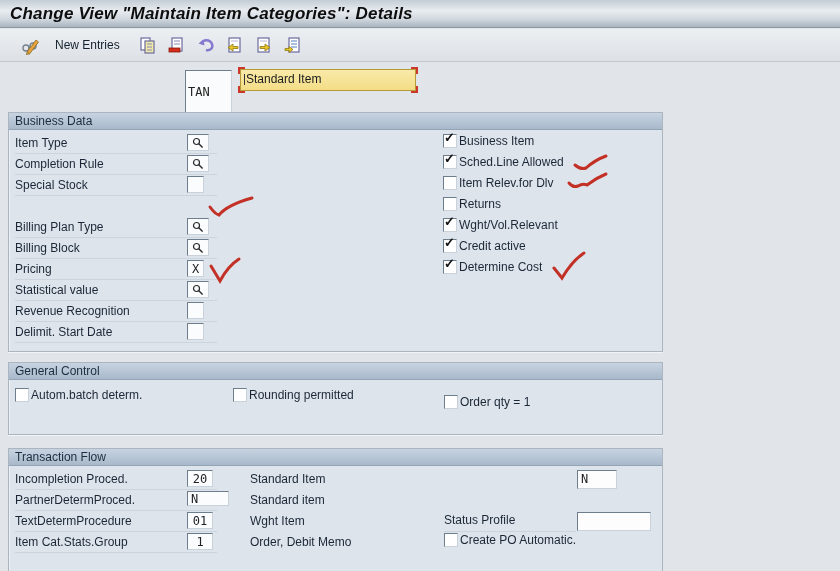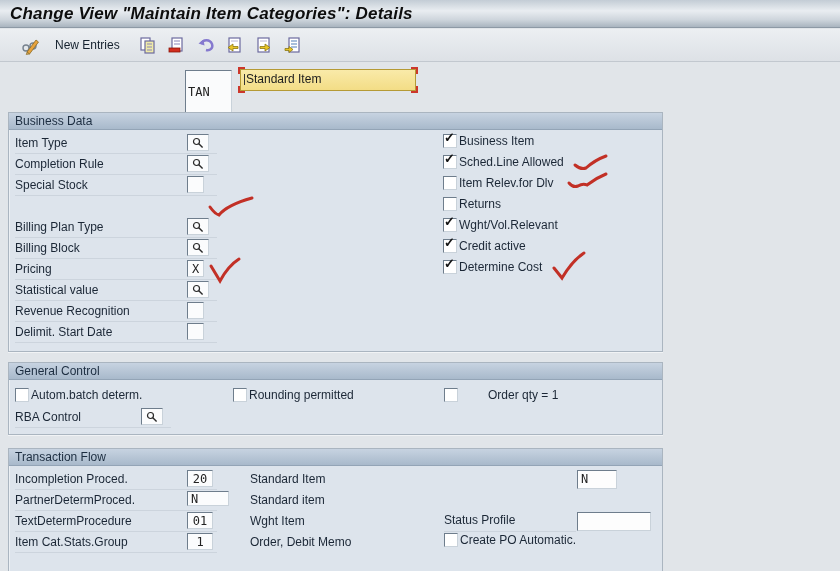--- a/index.html
+++ b/index.html
@@ -260,32 +260,23 @@
   <div class="groupbox" style="left:8px;top:362px;width:655px;height:73px;">
     <div class="gb-head">General Control</div>
     <div class="cbrow" style="left:6px;top:25px;">
       <span class="cb"></span>
       <span class="cblabel">Autom.batch determ.</span>
     </div>
     <div class="cbrow" style="left:224px;top:25px;">
       <span class="cb"></span>
       <span class="cblabel">Rounding permitted</span>
     </div>
-    <div class="cbrow" style="left:435px;top:25px;gap:28px;">
+    <div class="cbrow" style="left:435px;top:32px;">
       <span class="cb"></span>
       <span class="cblabel">Order qty = 1</span>
-    </div>
-    <div class="frow" style="top:44px;width:156px;">
-      <span class="flabel">RBA Control</span>
-      <span class="ffield w-lookup" style="left:126px;">
-        <svg width="12" height="12" viewBox="0 0 12 12">
-            <circle cx="4.5" cy="4.5" r="3" fill="none" stroke="#2a2a2a" stroke-width="1.2"></circle>
-            <line x1="6.8" y1="6.8" x2="10.6" y2="10.6" stroke="#2a2a2a" stroke-width="1.4"></line>
-          </svg>
-      </span>
     </div>
   </div>
 
   <div class="groupbox" style="left:8px;top:448px;width:655px;height:137px;">
     <div class="gb-head">Transaction Flow</div>
 
     <div class="frow" style="top:20px;">
       <span class="flabel">Incompletion Proced.</span>
       <span class="ffield" style="left:172px;width:24px;">20</span>
     </div>

